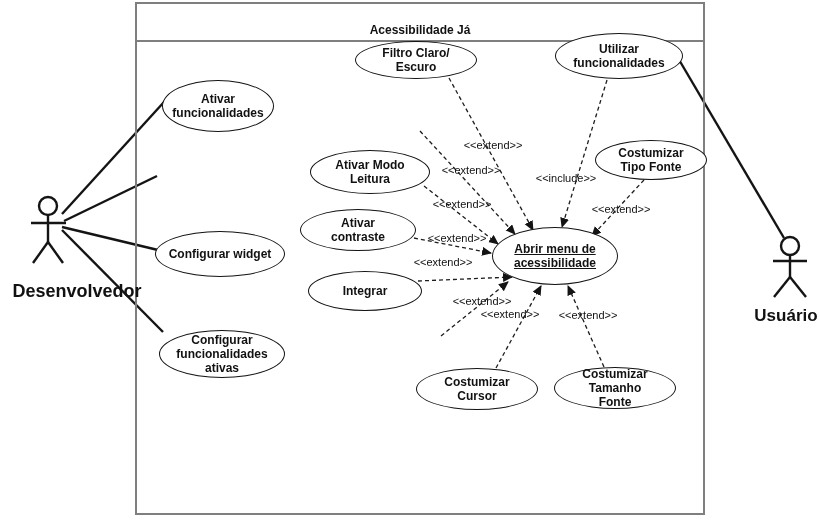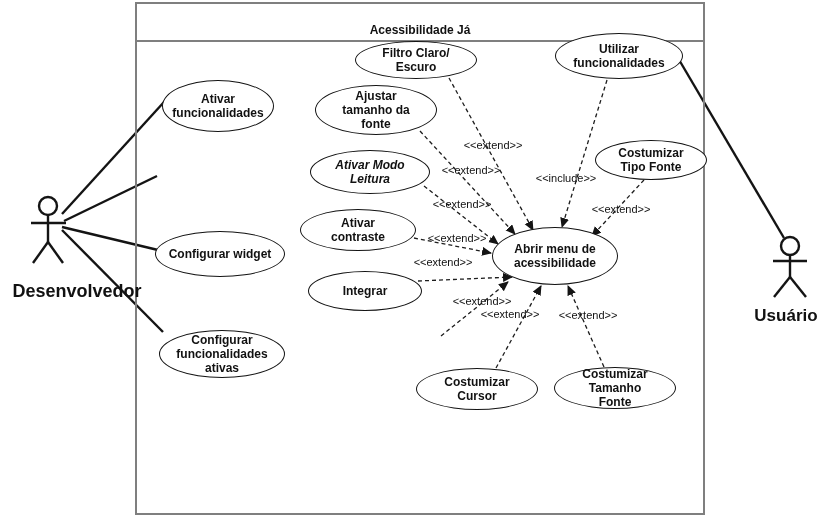--- a/index.html
+++ b/index.html
@@ -21,21 +21,21 @@
   }
   
   .uc{
     position:absolute;border:1.4px solid #141414;border-radius:50%;
     background:#ffffff;box-sizing:border-box;
     display:flex;align-items:center;justify-content:center;text-align:center;
   }
   .uc .uc-label{
     font-size:12px;font-weight:bold;line-height:14px;white-space:pre-line;
   }
-  .uc.central{border-width:1.7px;}
+  .uc.central{border-width:1.7px;text-decoration:underline;}
   
   .actor-label{
     position:absolute;font-weight:bold;text-align:center;
   }
   #dev-label{left:1px;top:281px;width:152px;font-size:18px;}
   #user-label{left:748px;top:306px;width:76px;font-size:17px;}
   .stereo{font-size:11px;fill:#111;font-family:"Liberation Sans","DejaVu Sans",sans-serif;}
 </style>
 </head>
 <body>
@@ -113,26 +113,21 @@
   </div>
   <div class="uc" style="left:159px;top:330px;width:126px;height:48px;">
     <span class="uc-label">Configurar
 funcionalidades
 ativas</span>
   </div>
   <div class="uc" style="left:355px;top:41px;width:122px;height:38px;">
     <span class="uc-label">Filtro Claro/
 Escuro</span>
   </div>
-  <div class="uc" style="left:315px;top:85px;width:122px;height:50px;">
-    <span class="uc-label">Ajustar
-tamanho da
-fonte</span>
-  </div>
-  <div class="uc" style="left:310px;top:150px;width:120px;height:44px;font-style:italic;">
+  <div class="uc" style="left:310px;top:150px;width:120px;height:44px;">
     <span class="uc-label">Ativar Modo
 Leitura</span>
   </div>
   <div class="uc" style="left:300px;top:209px;width:116px;height:42px;">
     <span class="uc-label">Ativar
 contraste</span>
   </div>
   <div class="uc" style="left:308px;top:271px;width:114px;height:40px;">
     <span class="uc-label">Integrar</span>
   </div>

